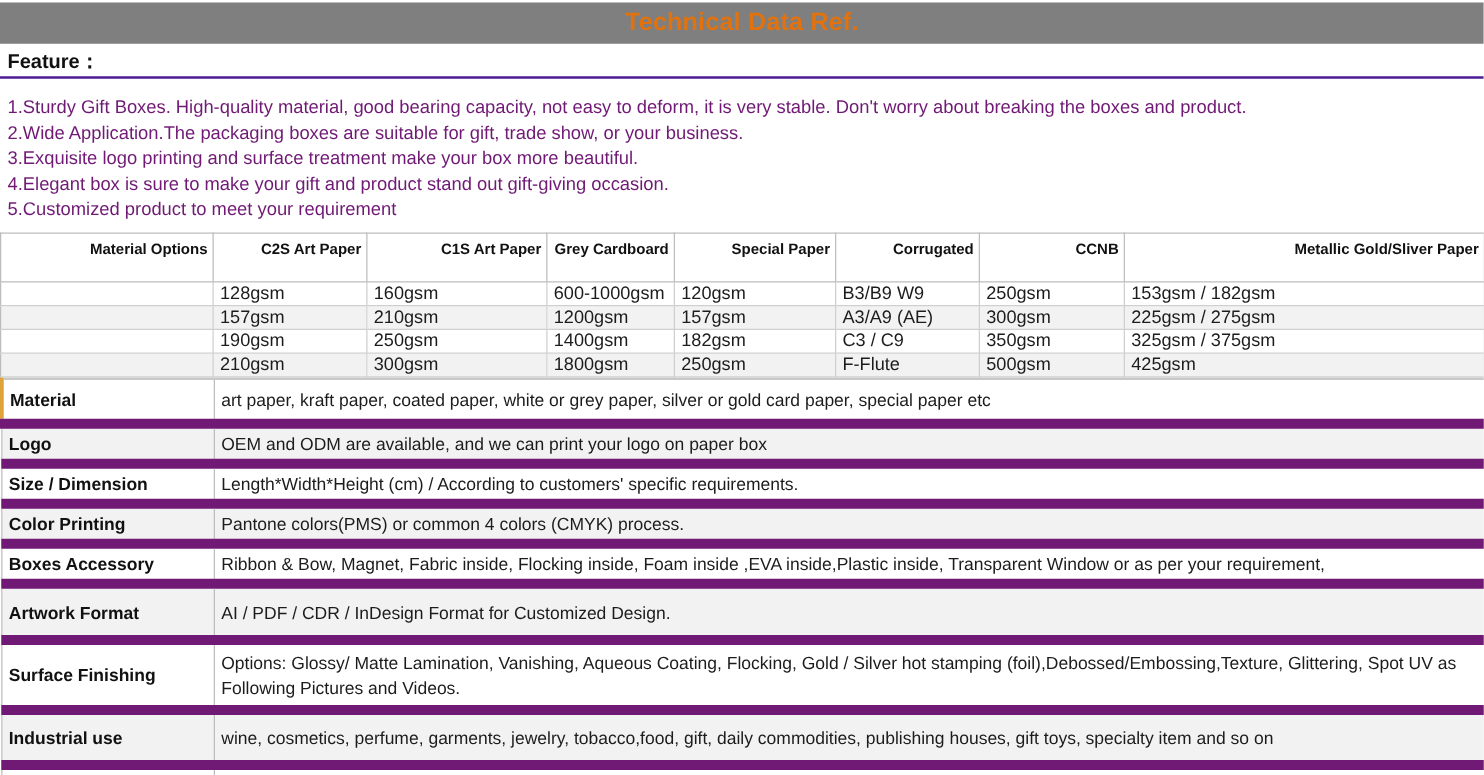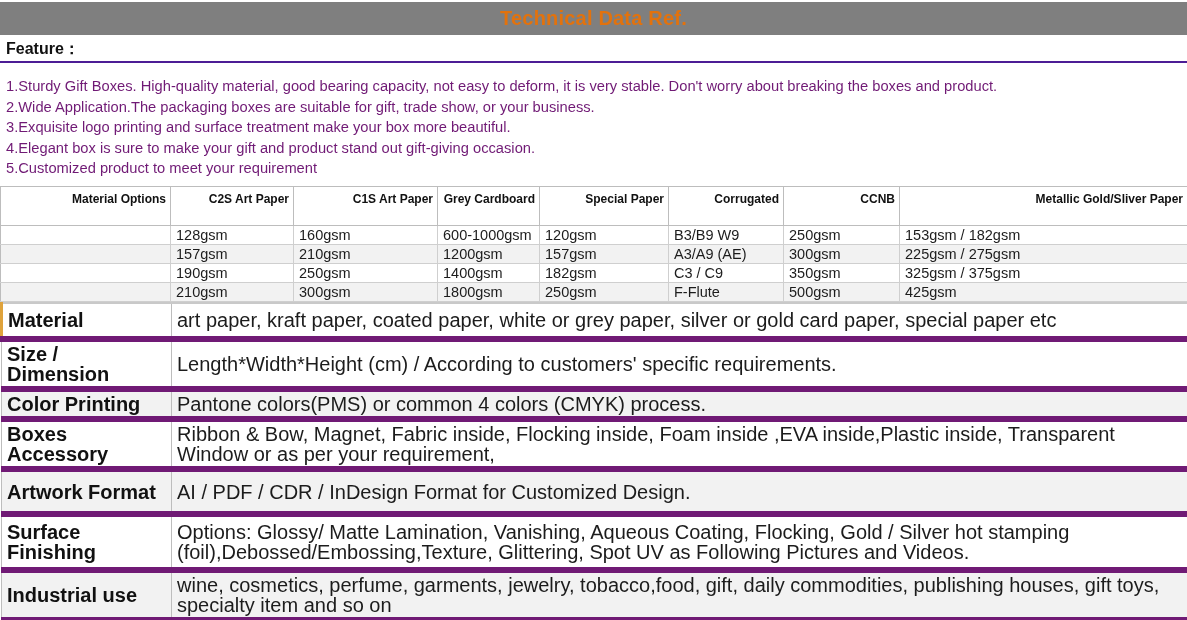--- a/index.html
+++ b/index.html
@@ -35,22 +35,22 @@
   }
   .mat td {
     border:1px solid #cfcfcf; border-left:1px solid #bdbdbd;
     font-size:14.5px; padding:0 4px 0 5px; height:19px;
     overflow:hidden; white-space:nowrap;margin-left:12px;
   }
   .mat tr.alt td { background:#f2f2f2; }
 
   
   .specs td {
-    border-top:2px solid #c9c9c9; border-bottom:6px solid #701a75;
-    font-size:20px; padding:2px 6px 2px 5px; vertical-align:middle;
+    border-top:2px solid #c9c9c9; border-bottom:8px solid #701a75;
+    font-size:14px; padding:2px 6px 2px 5px; vertical-align:middle;
     line-height:20px;
   }
   .specs td.lbl {
     border-left:1px solid #bdbdbd; border-right:1px solid #bdbdbd;
     font-weight:bold; color:#111;
   }
   .specs td.val { border-right:1px solid #cfcfcf; }
   .specs tr.alt td { background:#f2f2f2; }
   .specs tr.accent td.lbl { border-left:3px solid #dfa33c; }
   .h36{height:36px}.h21{height:21px}.h27{height:27px}.h29{height:29px}
@@ -141,20 +141,24 @@
 <table class="specs">
   <colgroup>
       <col style="width:170px">
       <col style="width:1017px">
     </colgroup>
   <tbody>
       <tr class="accent">
     <td class="lbl h36">Material</td>
     <td class="val">art paper, kraft paper, coated paper, white or grey paper, silver or gold card paper, special paper etc</td>
   </tr>
+  <tr class="alt">
+    <td class="lbl h21">Logo</td>
+    <td class="val">OEM and ODM are available, and we can print your logo on paper box</td>
+  </tr>
   <tr>
     <td class="lbl h27">Size / Dimension</td>
     <td class="val">Length*Width*Height (cm) / According to customers' specific requirements.</td>
   </tr>
   <tr class="alt">
     <td class="lbl h29">Color Printing</td>
     <td class="val">Pantone colors(PMS) or common 4 colors (CMYK) process.</td>
   </tr>
   <tr>
     <td class="lbl h27">Boxes Accessory</td>

